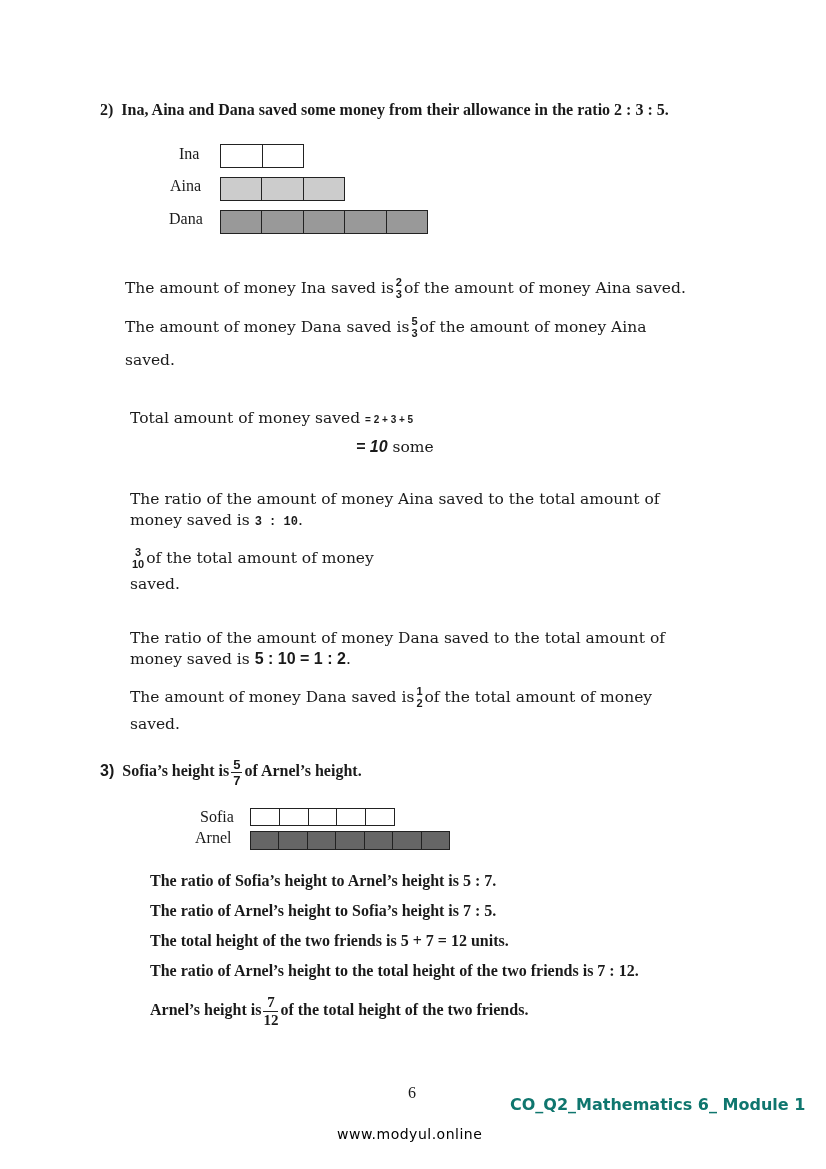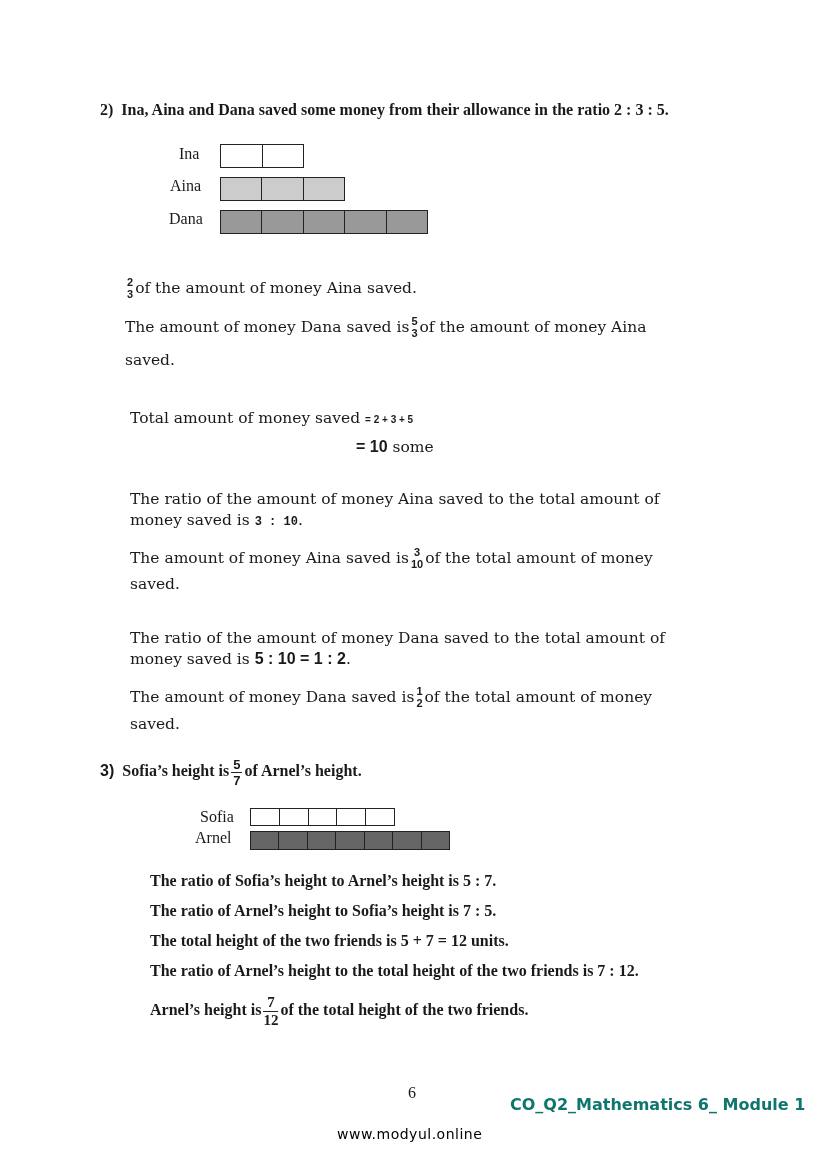--- a/index.html
+++ b/index.html
@@ -47,45 +47,45 @@
 <div class="abs lbl" style="left:169px; top:210px;">Dana</div>
 <div class="bar" style="left:220px; top:210px; width:208px; height:24px; background:#999999;">
   <div class="cell"></div>
     <div class="cell"></div>
     <div class="cell"></div>
     <div class="cell"></div>
     <div class="cell"></div>
 </div>
 
 <div class="abs body16" style="left:125px; top:277px;">
-  <span class="frac small"><span class="num">2</span><span class="den">3</span></span><span>of the amount of money Aina saved.</span>
+  <span>The amount of money Ina saved is</span><span class="frac small"><span class="num">2</span><span class="den">3</span></span><span>of the amount of money Aina saved.</span>
 </div>
 
 <div class="abs body16" style="left:125px; top:316px;">
   <span>The amount of money Dana saved is</span><span class="frac small"><span class="num">5</span><span class="den">3</span></span><span>of the amount of money Aina</span>
 </div>
 <div class="abs body16" style="left:125px; top:351px;">saved.</div>
 
 <div class="abs body16" style="left:130px; top:409px;">
   <span>Total amount of money saved</span>
   <span class="bold" style="font-size:10px;">= 2 + 3 + 5</span>
 </div>
 <div class="abs body16" style="left:356px; top:438px;">
-  <span class="bold" style="font-size:16px;">= 10</span>
+  <span class="bold" style="font-size:16px;font-style:italic;">= 10</span>
   <span>some</span>
 </div>
 
 <div class="abs body16" style="left:130px; top:490px;">The ratio of the amount of money Aina saved to the total amount of</div>
 <div class="abs body16" style="left:130px; top:511px;">
   <span>money saved is</span>
   <span class="bold" style="font-size:12px;font-family:Liberation Mono, monospace;">3 : 10</span><span>.</span>
 </div>
 
 <div class="abs body16" style="left:130px; top:547px;">
-  <span>The amount of money Aina saved is</span><span class="frac small"><span class="num">3</span><span class="den">10</span></span><span>of the total amount of money</span>
+  <span class="frac small"><span class="num">3</span><span class="den">10</span></span><span>of the total amount of money</span>
 </div>
 <div class="abs body16" style="left:130px; top:575px;">saved.</div>
 
 <div class="abs body16" style="left:130px; top:629px;">The ratio of the amount of money Dana saved to the total amount of</div>
 <div class="abs body16" style="left:130px; top:650px;">
   <span>money saved is</span>
   <span class="bold" style="font-size:16px;">5 : 10 = 1 : 2</span><span>.</span>
 </div>
 
 <div class="abs body16" style="left:130px; top:686px;">

